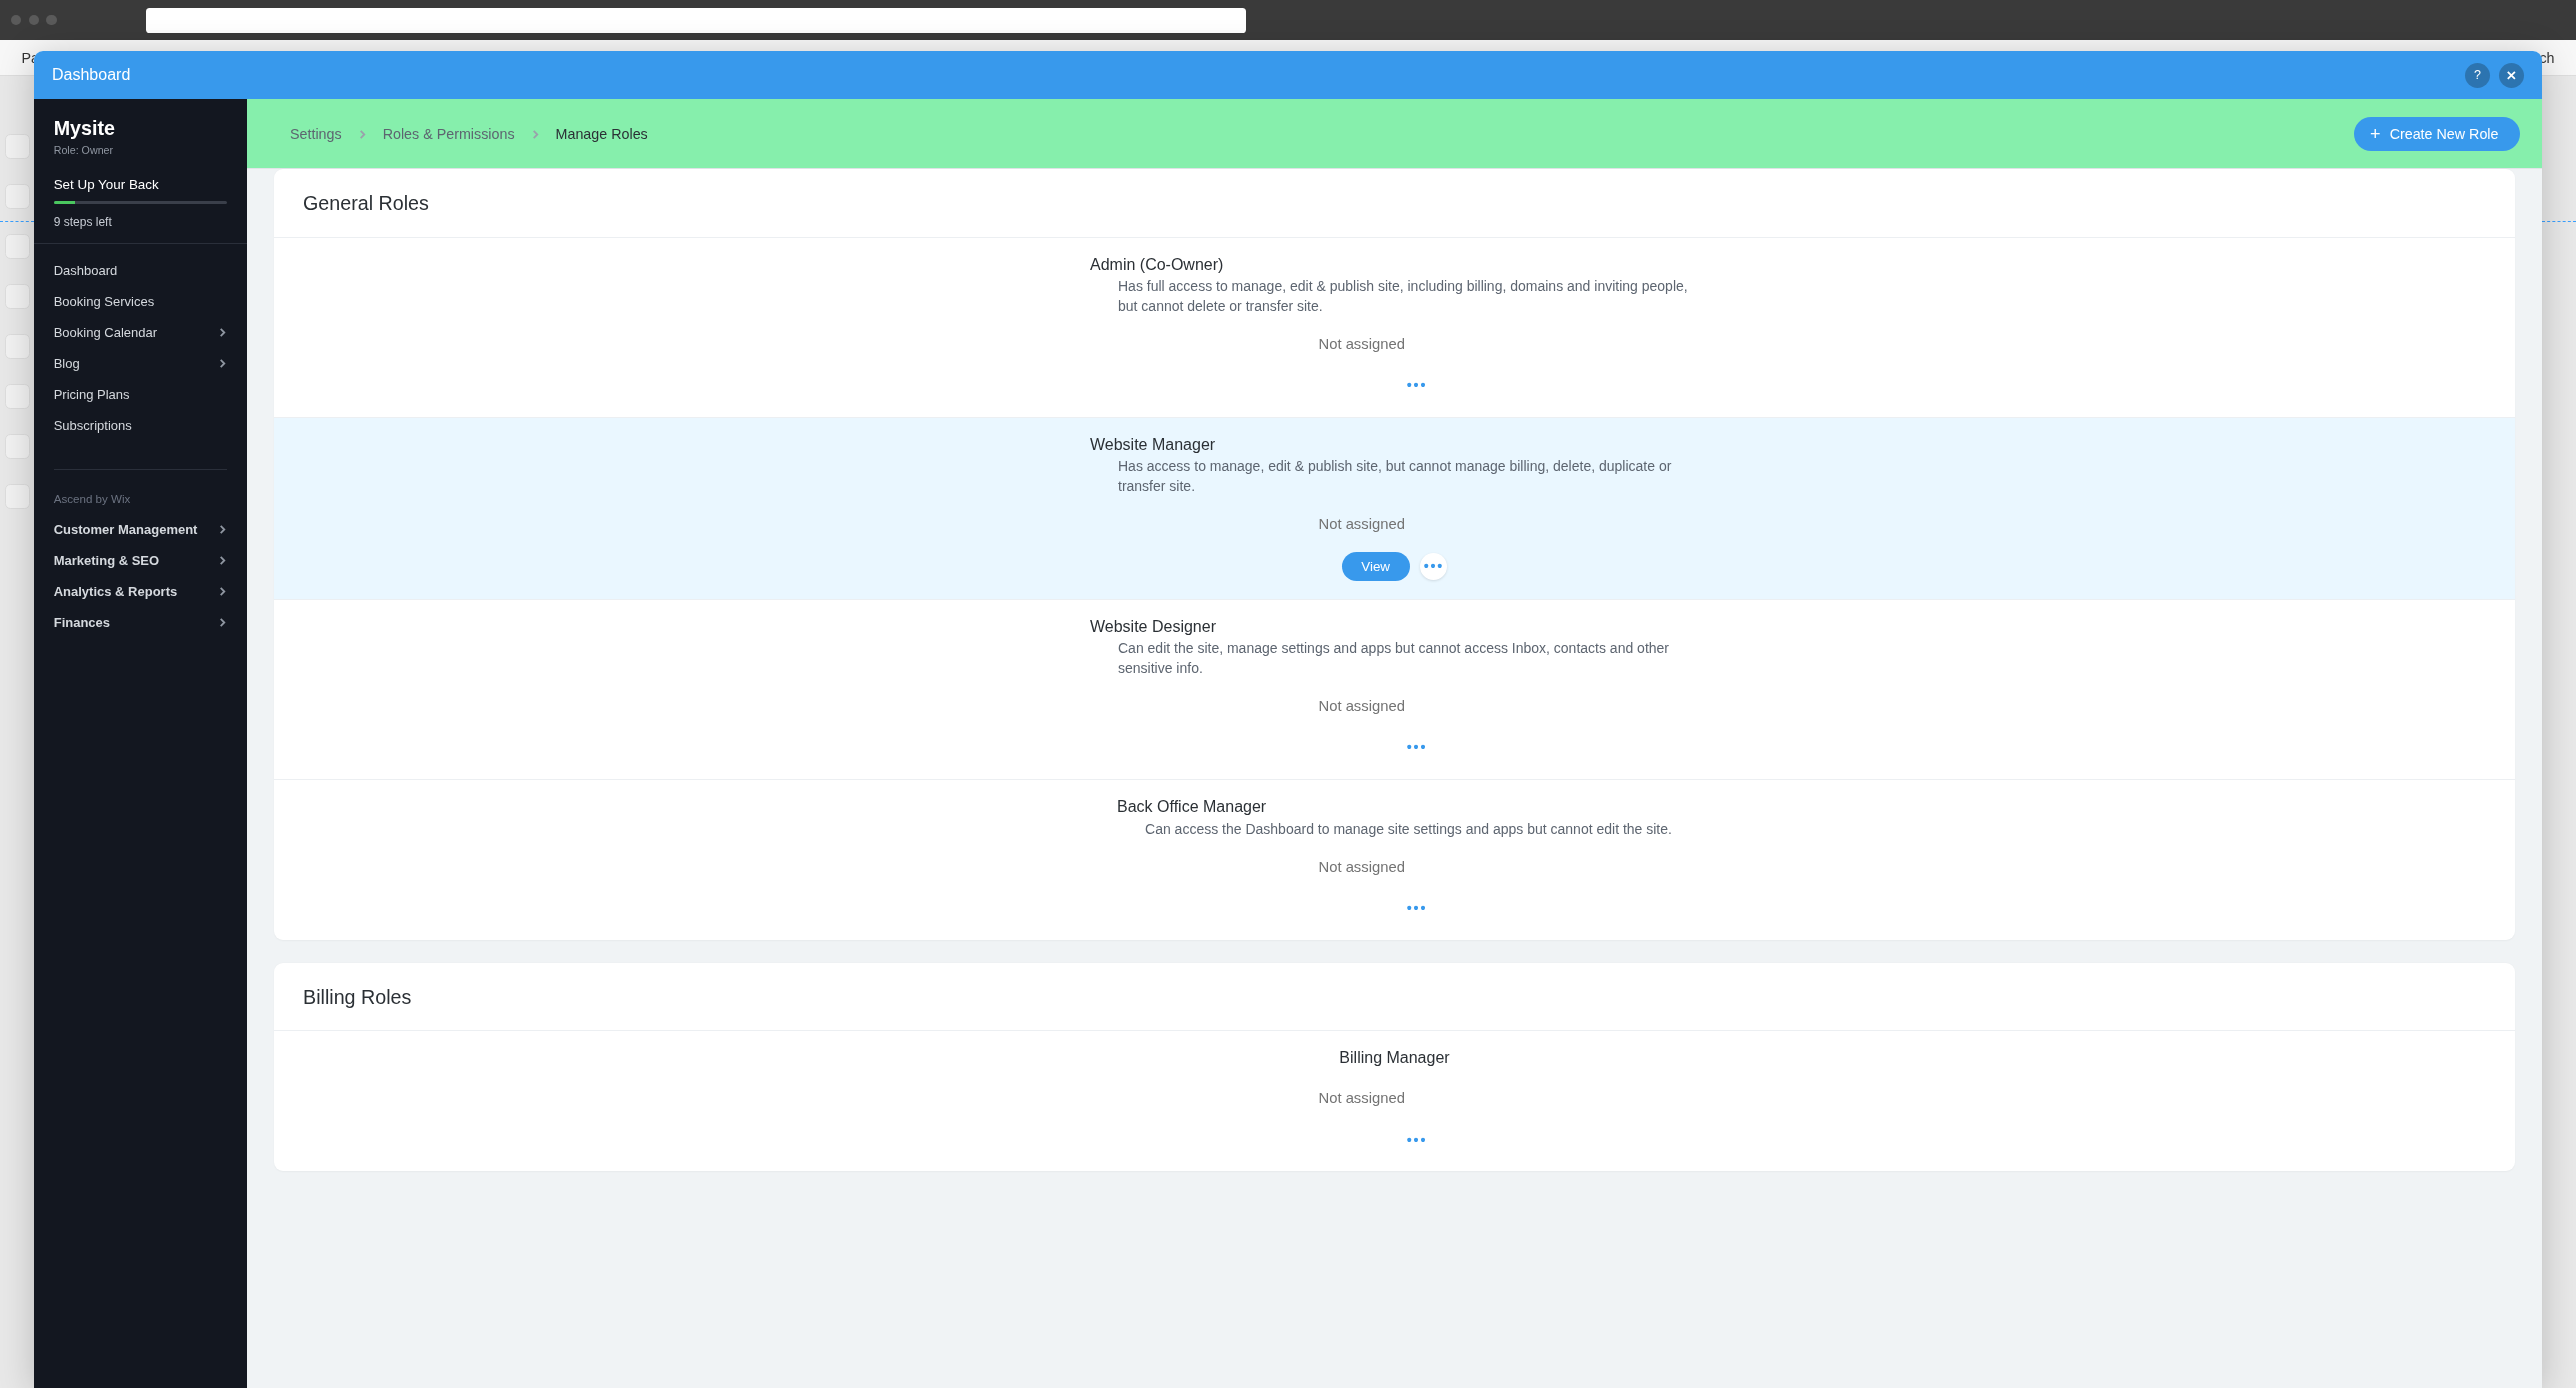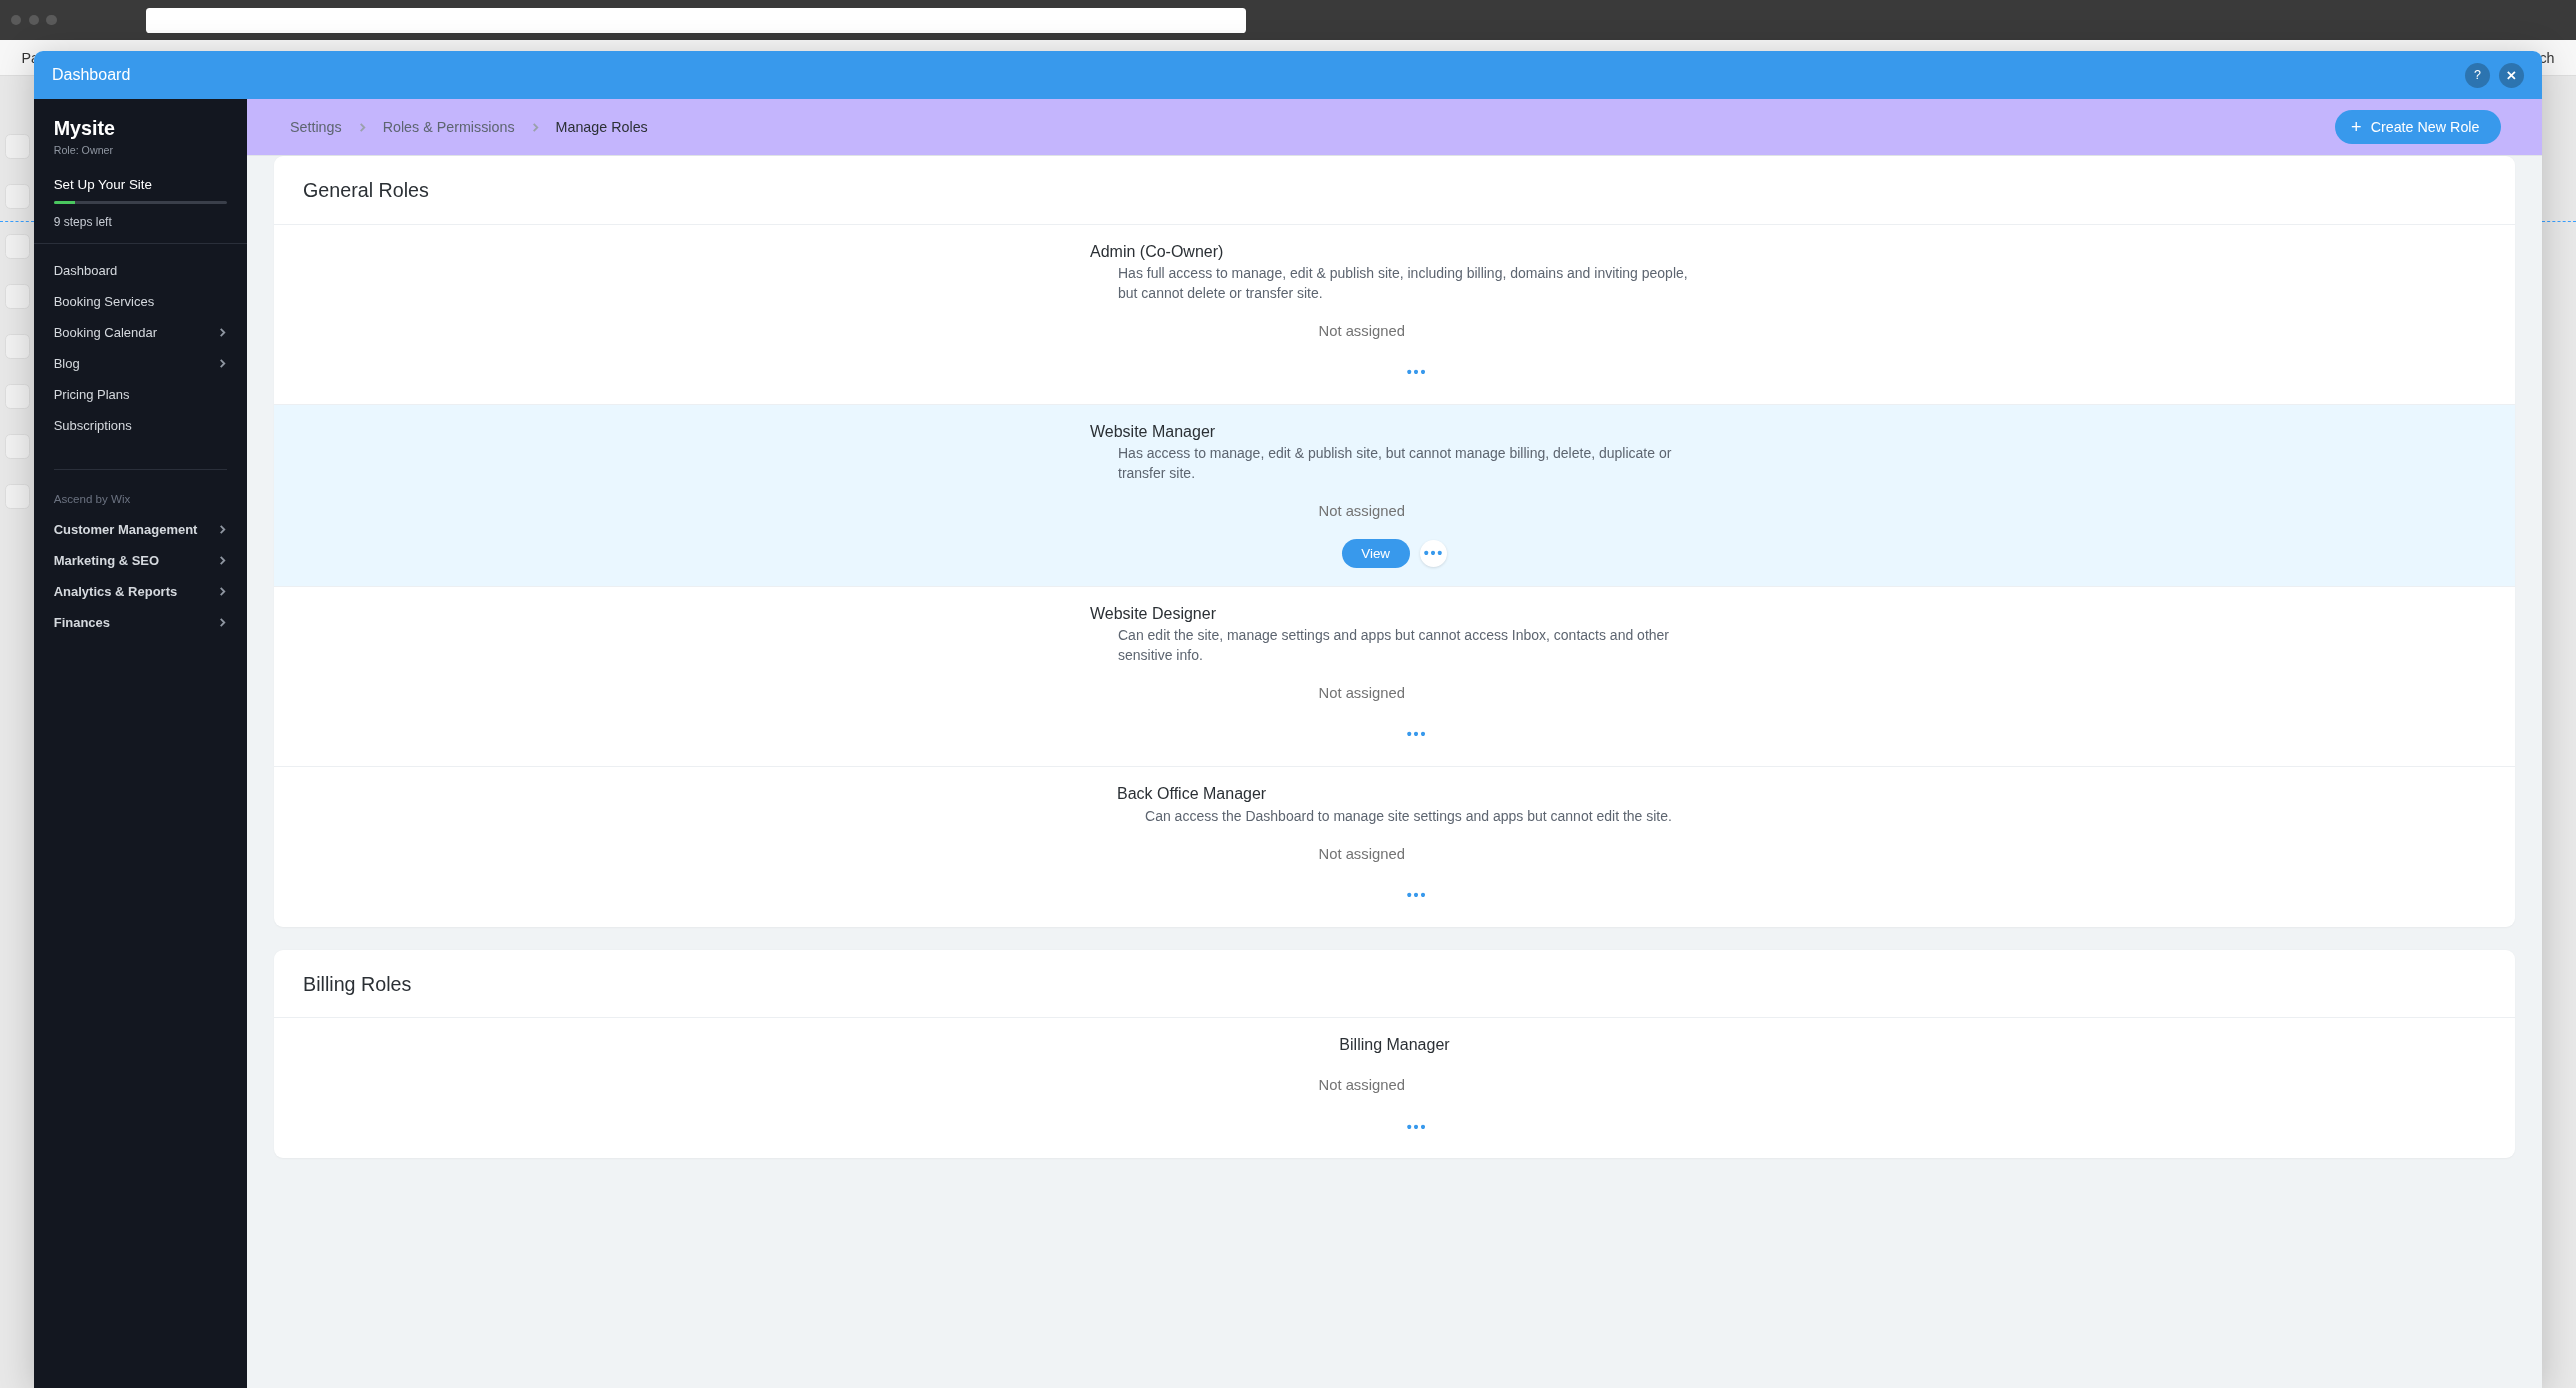--- a/index.html
+++ b/index.html
@@ -38,21 +38,21 @@
 .progress .fill { height:100%; width:12%; background:#4ac75f; }
 .steps-left { color:#c7ccd4; font-size:12px; margin-top:10.7px; }
 .sb-nav { padding: 10.7px 0 16px 0; }
 .nav-item { padding: 8px 19.7px; display:flex; align-items:center; justify-content:space-between; cursor:pointer; color:#d5d9de; }
 .nav-item .chev { color:#8f96a1; }
 .nav-sep { margin: 12.5px 19.7px; border-top:0.9px solid #2a2f3a; }
 .nav-heading { padding: 9px 19.7px 5.4px 19.7px; color:#6b7280; font-size:11.6px; }
 
 
 .main { flex:1; background:#f0f3f5; overflow-y:auto; }
-.topbar { height:57px; background:#c4b5fd; border-bottom:0.9px solid #e1e5e8; display:flex; align-items:center; justify-content:space-between; padding: 0 41px 0 43px; }
+.topbar { height:70px; background:#86efac; border-bottom:0.9px solid #e1e5e8; display:flex; align-items:center; justify-content:space-between; padding: 0 22px 0 43px; }
 .breadcrumb { display:flex; align-items:center; gap:16px; font-size:14.3px; }
 .crumb { color:#5d6570; cursor:pointer; }
 .crumb.current { color:#2b3035; cursor:default; }
 .crumb-sep { color:#b9bfc7; }
 .crumb-sep svg { width:9px; height:9px; stroke:#9aa1ab; stroke-width:2; fill:none; }
 .create-btn { background:#3899ec; color:#fff; border:none; border-radius:18px; height:34px; padding: 0 21.5px 0 16px; font-size:14.3px; display:flex; align-items:center; gap:9px; cursor:pointer; }
 .create-btn .plus { font-size:18px; line-height:1; }
 
 .content { padding: 0 27px 25px 27px; }
 .card { background:#fff; border-radius:9px; margin-top: 0; box-shadow: 0 0.9px 1.8px rgba(0,0,0,0.04); overflow:hidden; }
@@ -119,21 +119,21 @@
   </div>
 
   <div class="panel-body">
 
     <div class="sidebar">
       <div class="sb-top">
         <div class="site-name">Mysite</div>
         <div class="site-role">Role: Owner</div>
       </div>
       <div class="setup">
-        <div class="setup-title">Set Up Your Site</div>
+        <div class="setup-title">Set Up Your Back</div>
         <div class="progress">
             <div class="fill"></div>
           </div>
         <div class="steps-left">9 steps left</div>
       </div>
       <div class="sb-nav" id="nav1">
           <div class="nav-item">
             <span>Dashboard</span>
           </div>
           <div class="nav-item">

